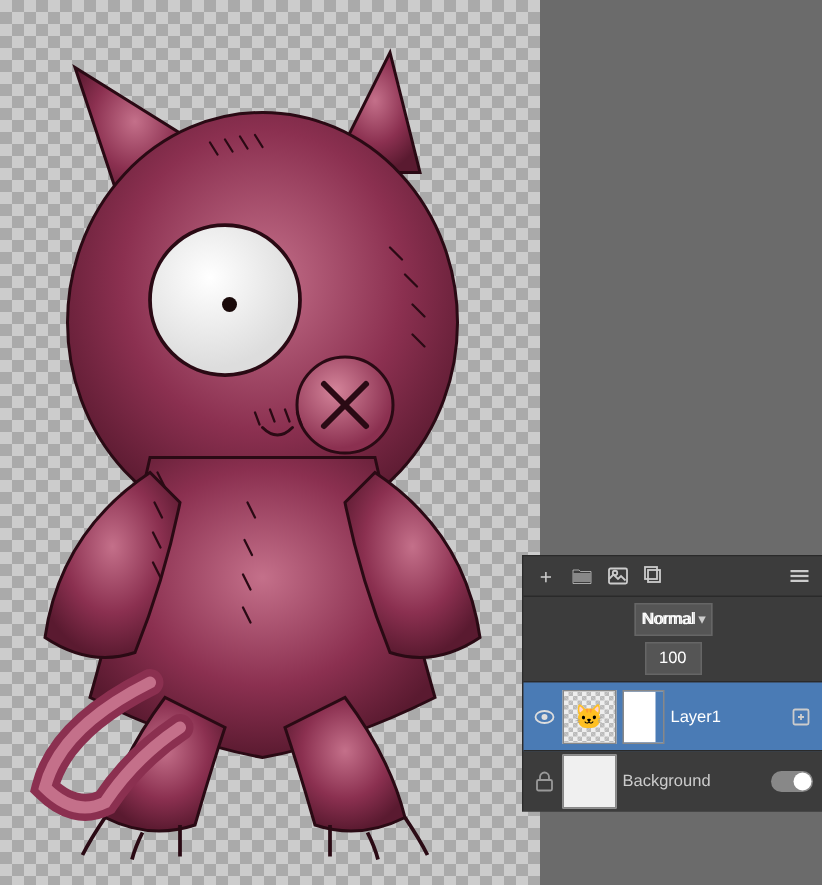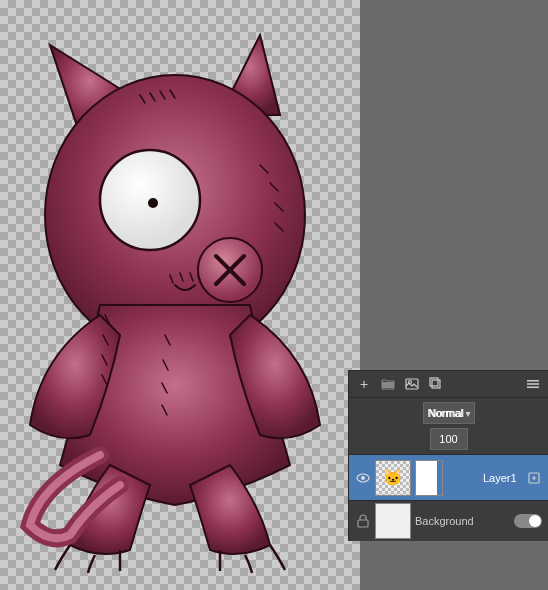--- a/index.html
+++ b/index.html
@@ -220,21 +220,20 @@
       top: 0;
       width: 5px;
       height: 100%;
       background: #4a7bb5;
     }
 
     .layer-name {
       flex: 1;
       color: #fff;
       font-size: 11px;
-      margin-left: 36px;
     }
 
     .layer-link-icon {
       color: #ccc;
       font-size: 12px;
       cursor: pointer;
       width: 16px;
       display: flex;
       align-items: center;
       justify-content: center;

